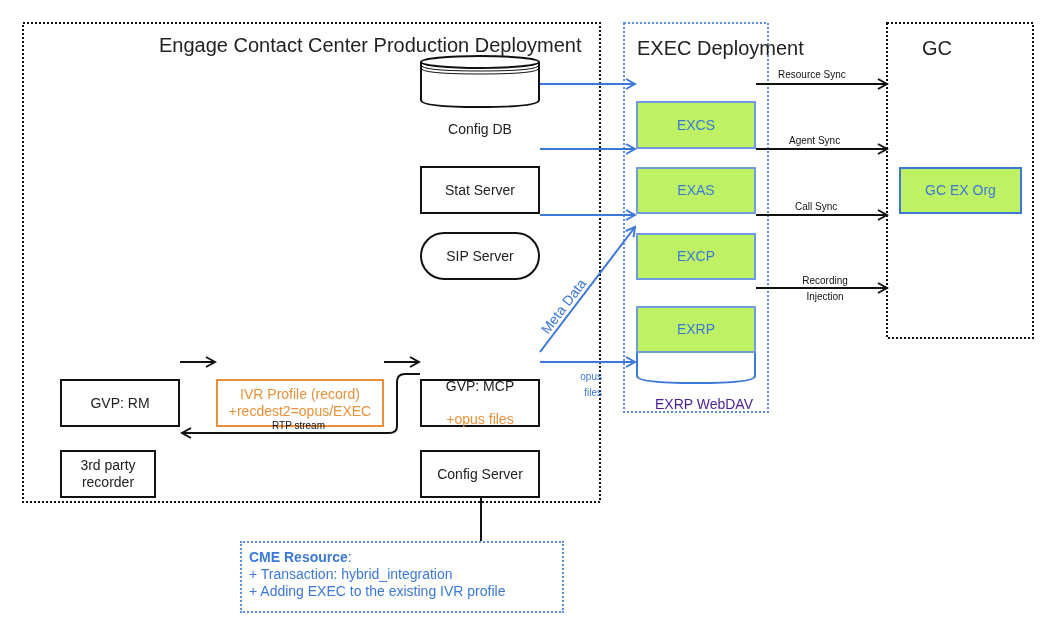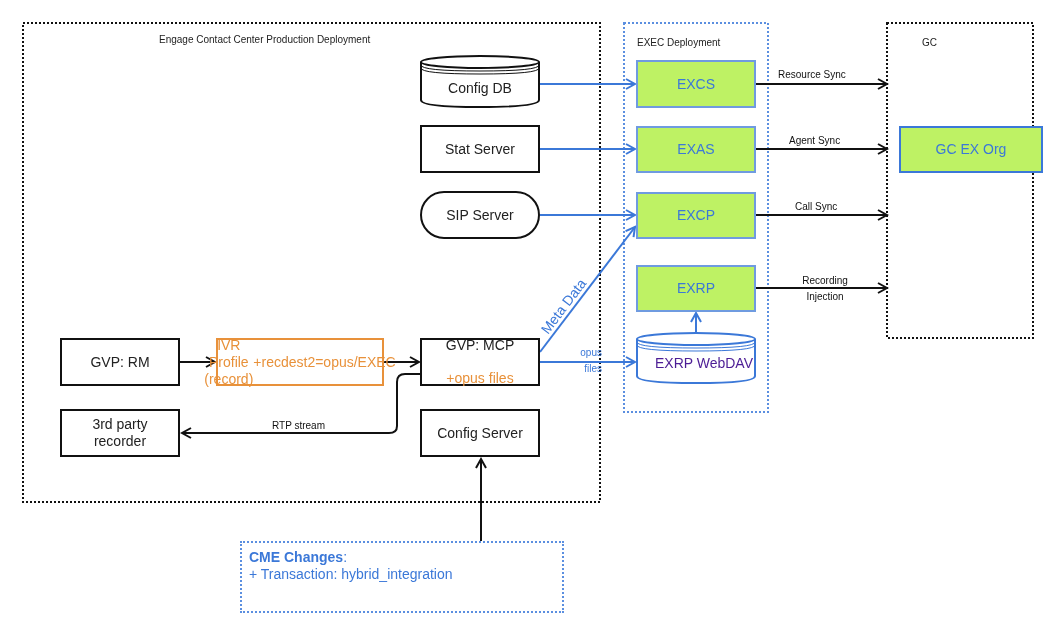--- a/index.html
+++ b/index.html
@@ -2,28 +2,28 @@
 <html><head>
 <meta charset="utf-8">
 <style>
   html, body { margin: 0; padding: 0; background: #ffffff; }
   body { width: 1056px; height: 638px; position: relative; overflow: hidden;
          font-family: "Liberation Sans", sans-serif; }
   #diagram { position: absolute; left: 0; top: 0; }
   .lbl { font-family: "Liberation Sans", sans-serif; font-size: 14px; }
   .box { position: absolute; box-sizing: border-box; display: flex; align-items: center;
          justify-content: center; text-align: center; font-size: 14px; line-height: 17px;
-         font-family: "Liberation Sans", sans-serif; }
+         font-family: "Liberation Sans", sans-serif; margin-top: 41px; }
   .black-box { border: 2px solid #111; color: #222; background: #fff; }
   .blue-box { border: 2px solid #6f9be0; color: #3b78d8; background: #bef264; }
   .blue-strong { border: 2.5px solid #3b78d8; color: #3b78d8; }
-  .orange-box { border: 2px solid #e8913a; color: #e8913a; background: #fff; flex-direction: row; }
-  .container-title { position: absolute; font-size: 10px; color: #222; }
+  .orange-box { border: 2px solid #e8913a; color: #e8913a; background: #fff; flex-direction: column; }
+  .container-title { position: absolute; font-size: 20px; color: #222; }
   .edge-label { position: absolute; font-size: 10px; color: #111; line-height: 16px; text-align: center; }
-  .edge-label.blue { color: #3b78d8; }
+  .edge-label.blue { color: #3b78d8; margin-top: 24px; }
   .cme { position: absolute; left: 240px; top: 541px; width: 324px; height: 72px; box-sizing: border-box;
          border: 2px dotted #5b8fe0; padding: 6px 7px; color: #3b78d8; font-size: 14px; line-height: 17px; }
   .cme b { font-weight: bold; }
   .mcp-sub { color: #e8913a; }
 </style>
 </head>
 <body>
 
 <svg id="diagram" width="1056" height="638" xmlns="http://www.w3.org/2000/svg">
   <defs>
@@ -82,43 +82,44 @@
 <div class="box black-box" style="left:420px; top:191px; width:120px; height:48px;border-radius:24px;">SIP Server</div>
 <div class="box black-box" style="left:60px; top:338px; width:120px; height:48px;">GVP: RM</div>
 <div class="box orange-box" style="left:216px; top:338px; width:168px; height:48px;">
   <span>IVR Profile (record)</span>
   <span>+recdest2=opus/EXEC</span>
 </div>
 <div class="box black-box" style="left:420px; top:338px; width:120px; height:48px; flex-direction:column;gap:16px;">
   <span>GVP: MCP</span>
   <span class="mcp-sub">+opus files</span>
 </div>
-<div class="box black-box" style="left:60px; top:409px; width:120px; height:48px; flex-direction:column;">
+<div class="box black-box" style="left:60px; top:409px; width:96px; height:48px; flex-direction:column;">
   <span>3rd party</span>
   <span>recorder</span>
 </div>
 <div class="box black-box" style="left:420px; top:409px; width:120px; height:48px;">Config Server</div>
 
 <div class="box blue-box" style="left:636px; top:60px; width:120px; height:48px;">EXCS</div>
 <div class="box blue-box" style="left:636px; top:126px; width:120px; height:47px;">EXAS</div>
 <div class="box blue-box" style="left:636px; top:192px; width:120px; height:47px;">EXCP</div>
 <div class="box blue-box" style="left:636px; top:265px; width:120px; height:47px;">EXRP</div>
 <div class="box" style="left:636px; top:351px; width:136px; height:24px; color:#4c1d95;">EXRP WebDAV</div>
 
-<div class="box blue-box blue-strong" style="left:899px; top:126px; width:144px; height:47px;">GC EX Org</div>
+<div class="box blue-box blue-strong" style="left:899px; top:126px; width:123px; height:47px;">GC EX Org</div>
 
 <div class="edge-label" style="left:778px; top:67px;">Resource Sync</div>
 <div class="edge-label" style="left:789px; top:133px;">Agent Sync</div>
 <div class="edge-label" style="left:795px; top:199px;">Call Sync</div>
 <div class="edge-label" style="left:794px; top:273px; width:62px;">
   <div>Recording</div>
   <div>Injection</div>
 </div>
 <div class="edge-label blue" style="left:562px; top:345px; width:40px; text-align:right;">
   <div>opus</div>
   <div>files</div>
 </div>
 <div class="edge-label" style="left:272px; top:418px;">RTP stream</div>
 
 <div class="cme">
-  <div><b>CME Changes</b><span>:</span></div>
+  <div><b>CME Resource</b><span>:</span></div>
   <div>+ Transaction: hybrid_integration</div>
+  <div>+ Adding EXEC to the existing IVR profile</div>
 </div>
 
 </body></html>

